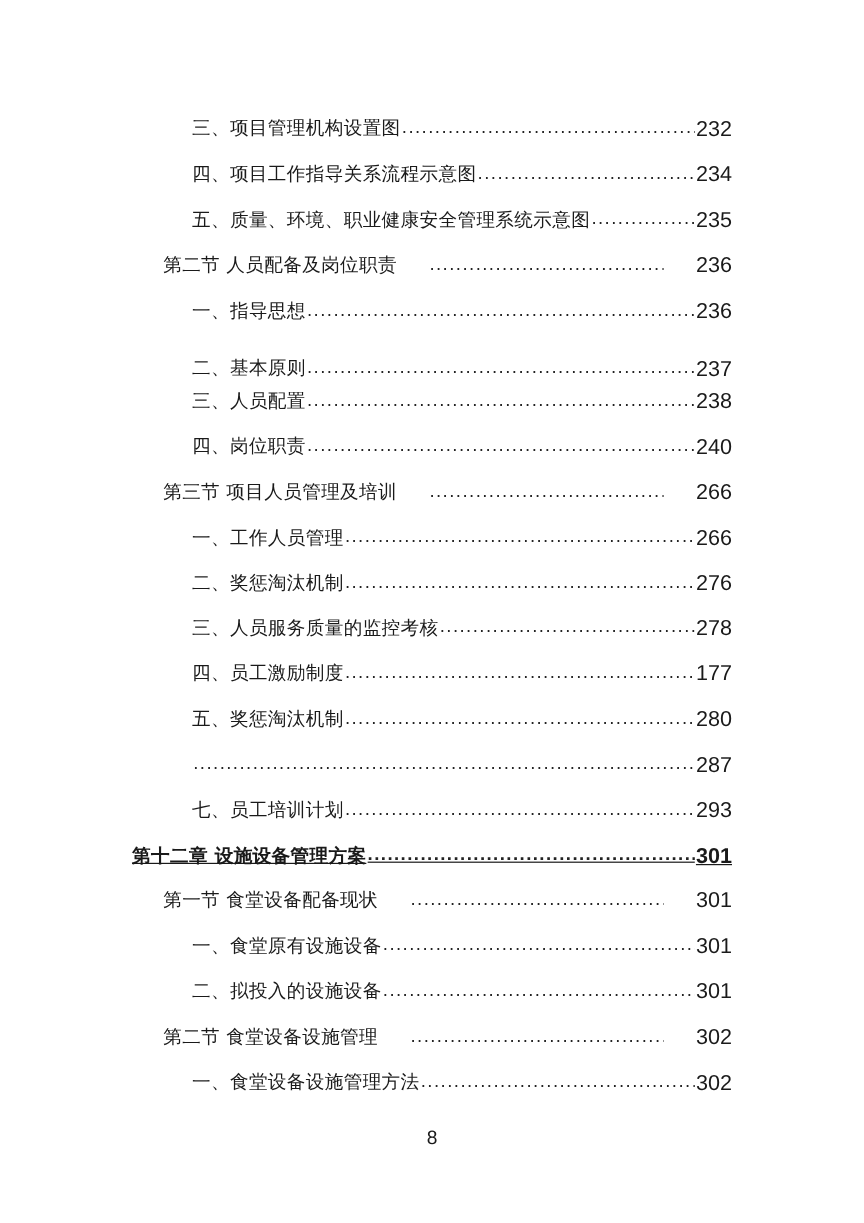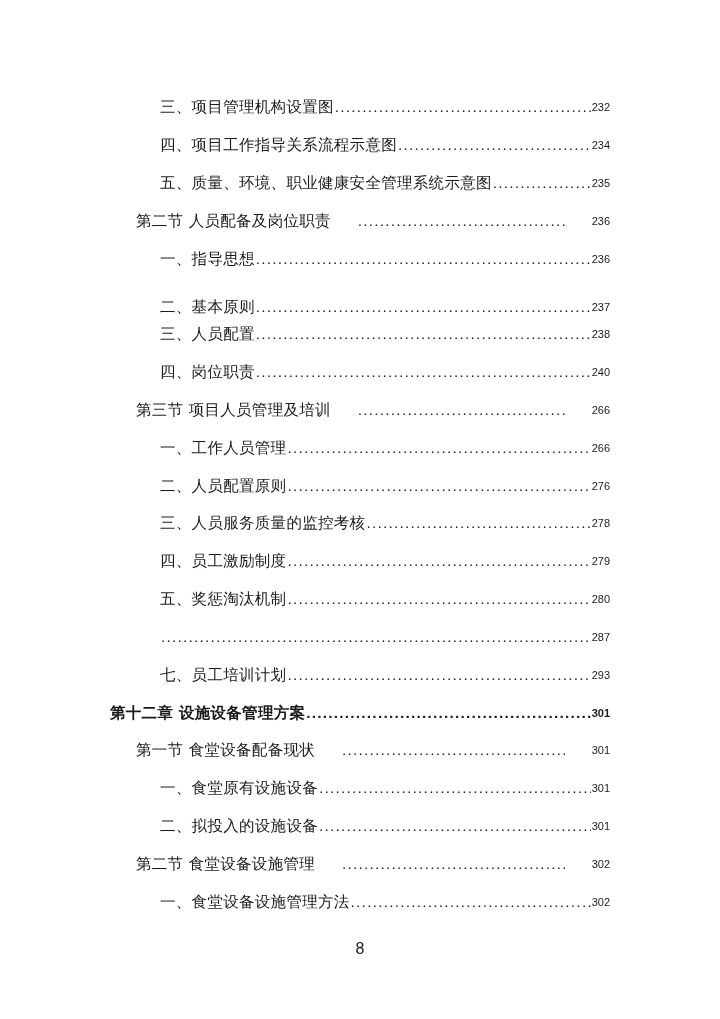--- a/index.html
+++ b/index.html
@@ -5,22 +5,22 @@
   html, body { margin:0; padding:0; background:#ffffff; }
   body { width:720px; height:1019px; position:relative; overflow:hidden;
          font-family:"DejaVu Serif", "Liberation Serif", serif; color:#1a1a1a; }
   .toc { position:absolute; left:0; top:0; width:720px; }
   .row { position:absolute; right:110px; height:24px; display:flex; align-items:flex-end;
          font-size:15.5px; line-height:20px; }
   .row .title { white-space:nowrap; letter-spacing:0.3px;text-align:center; }
   .row .dots { flex:1; overflow:hidden; white-space:nowrap; margin:0 1px;
                font-family:"Liberation Sans", sans-serif; letter-spacing:1.2px; color:#222; }
   .row .dots::after { content:"................................................................................................................................................................................................................"; }
-  .row .page { font-family:"Liberation Sans", sans-serif; font-size:11px; white-space:nowrap; }
-  .lvl1 { left:110px; font-weight:bold; }
+  .row .page { font-family:"Liberation Sans", sans-serif; font-size:18px; white-space:nowrap; }
+  .lvl1 { left:110px; font-weight:bold;text-decoration:underline; }
   .lvl1 .title { font-family:"DejaVu Sans", sans-serif; font-weight:bold; }
   .lvl1 .page { font-weight:bold; }
   .lvl2 { left:136px;gap:26px; }
   .lvl3 { left:160px; }
   .pagenum { position:absolute; top:940px; left:0; width:720px; text-align:center;
              font-family:"Liberation Sans", sans-serif; font-size:16px; }
 </style>
 </head>
 <body>
 
@@ -69,33 +69,33 @@
     <span class="title">第三节  项目人员管理及培训</span>
     <span class="dots"></span>
     <span class="page">266</span>
   </div>
   <div class="row lvl3" style="top:434px">
     <span class="title">一、工作人员管理</span>
     <span class="dots"></span>
     <span class="page">266</span>
   </div>
   <div class="row lvl3" style="top:472px">
-    <span class="title">二、人员配置原则</span>
+    <span class="title">二、奖惩淘汰机制</span>
     <span class="dots"></span>
     <span class="page">276</span>
   </div>
   <div class="row lvl3" style="top:509px">
     <span class="title">三、人员服务质量的监控考核</span>
     <span class="dots"></span>
     <span class="page">278</span>
   </div>
   <div class="row lvl3" style="top:547px">
     <span class="title">四、员工激励制度</span>
     <span class="dots"></span>
-    <span class="page">279</span>
+    <span class="page">177</span>
   </div>
   <div class="row lvl3" style="top:585px">
     <span class="title">五、奖惩淘汰机制</span>
     <span class="dots"></span>
     <span class="page">280</span>
   </div>
   <div class="row lvl3" style="top:623px">
     <span class="dots"></span>
     <span class="page">287</span>
   </div>

